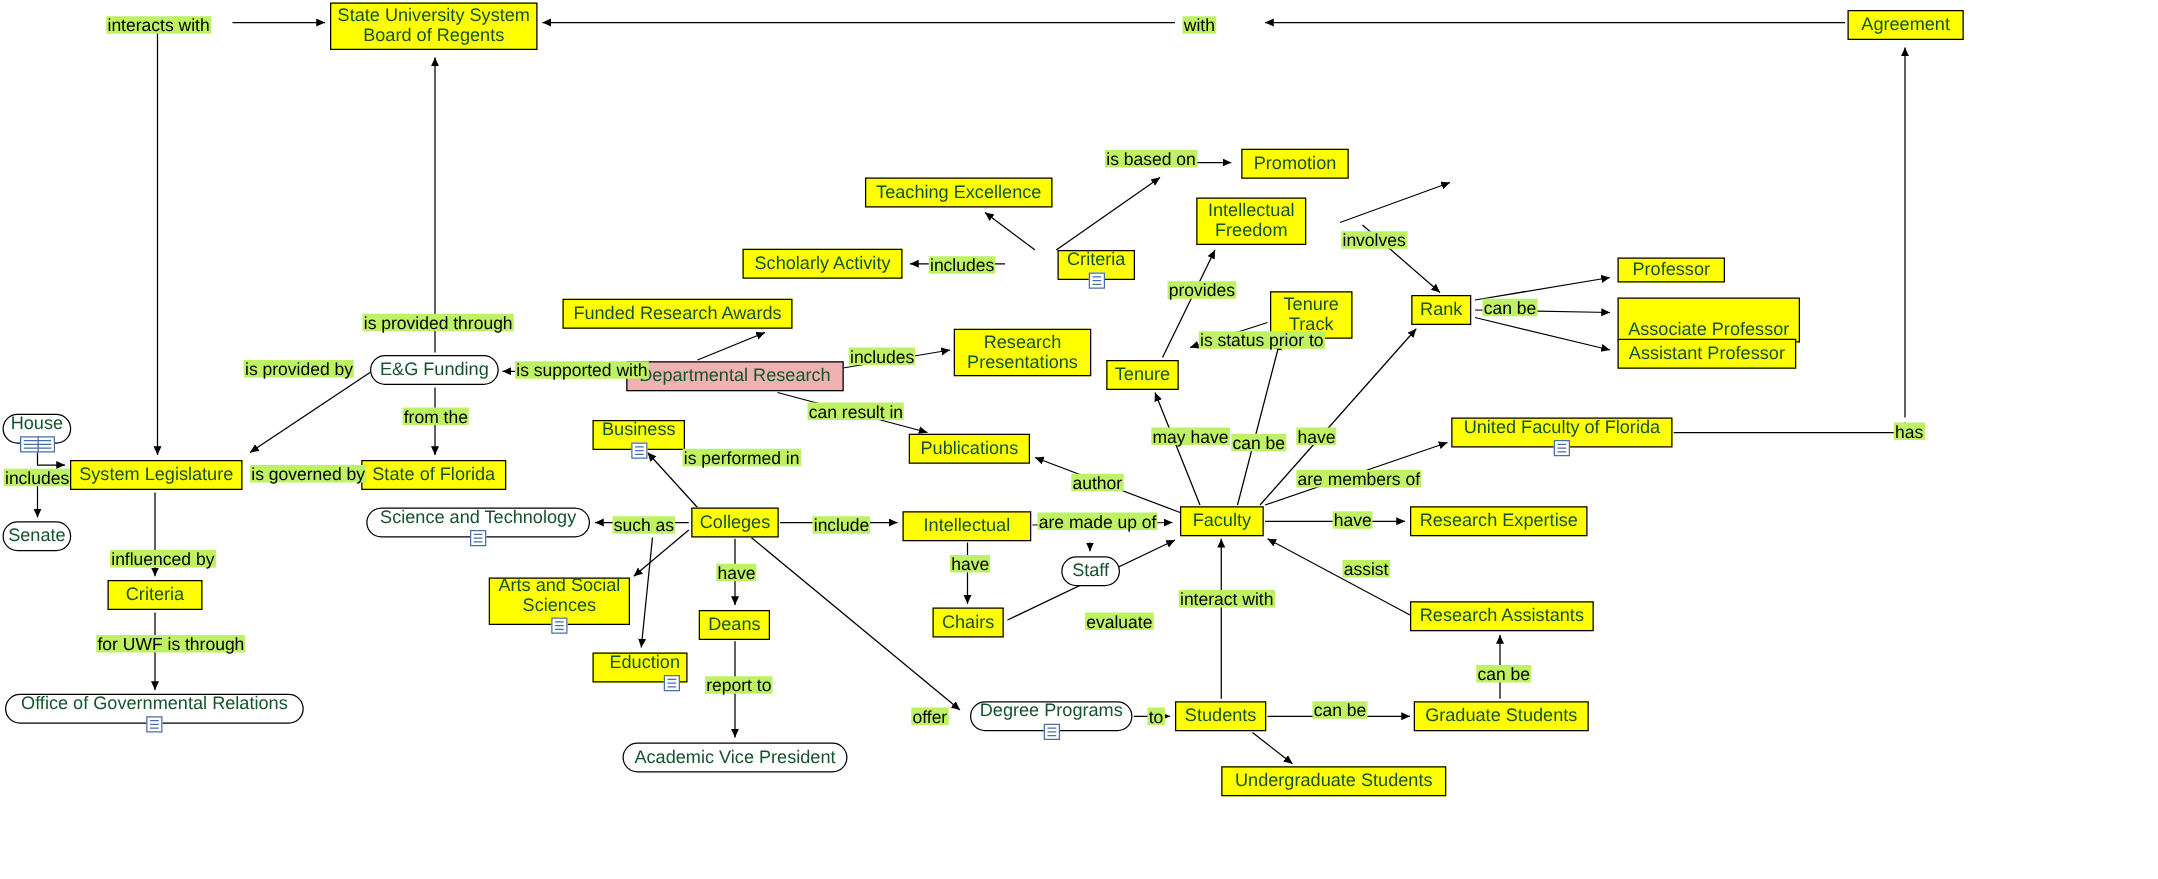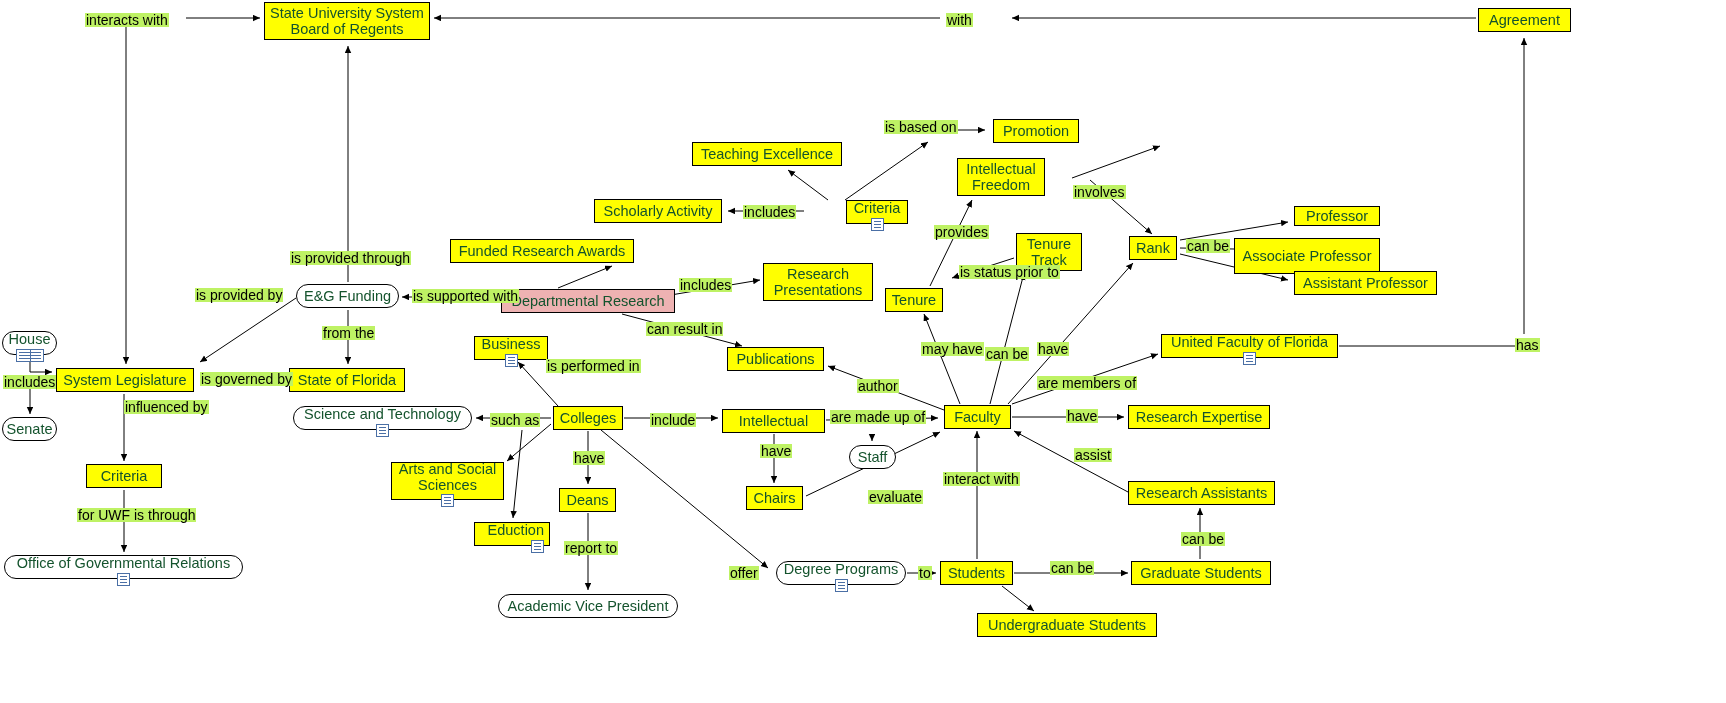--- a/index.html
+++ b/index.html
@@ -176,21 +176,21 @@
       <div class="node" style="left: 993px; top: 119px; width: 86px; height: 24px;"><span class="lbl">Promotion</span></div>
       <div class="node" style="left: 692px; top: 142px; width: 150px; height: 24px;"><span class="lbl">Teaching Excellence</span></div>
       <div class="node" style="left: 957px; top: 158px; width: 88px; height: 38px;"><span class="lbl">Intellectual
 Freedom</span></div>
       <div class="node" style="left: 594px; top: 199px; width: 128px; height: 24px;"><span class="lbl">Scholarly Activity</span></div>
       <div class="node hasicon" style="left: 846px; top: 200px; width: 62px; height: 24px;"><span class="lbl">Criteria</span><span class="icon-sheet"></span></div>
       <div class="node" style="left: 1294px; top: 206px; width: 86px; height: 20px;"><span class="lbl">Professor</span></div>
       <div class="node" style="left: 1016px; top: 233px; width: 66px; height: 38px;"><span class="lbl">Tenure
 Track</span></div>
       <div class="node" style="left: 1129px; top: 236px; width: 48px; height: 24px;"><span class="lbl">Rank</span></div>
-      <div class="node" style="left: 1234px; top: 238px; width: 146px; height: 36px;"><span class="lbl">Associate Professor</span></div>
+      <div class="node" style="left: 1294px; top: 238px; width: 146px; height: 36px; justify-content: flex-end;"><span class="lbl">Associate Professor</span></div>
       <div class="node" style="left: 450px; top: 239px; width: 184px; height: 24px;"><span class="lbl">Funded Research Awards</span></div>
       <div class="node" style="left: 763px; top: 263px; width: 110px; height: 38px;"><span class="lbl">Research
 Presentations</span></div>
       <div class="node" style="left: 1294px; top: 271px; width: 143px; height: 24px;"><span class="lbl">Assistant Professor</span></div>
       <div class="node white" style="left: 296px; top: 284px; width: 103px; height: 24px;"><span class="lbl">E&amp;G Funding</span></div>
       <div class="node pink" style="left: 501px; top: 289px; width: 174px; height: 24px;"><span class="lbl">Departmental Research</span></div>
       <div class="node" style="left: 885px; top: 288px; width: 58px; height: 24px;"><span class="lbl">Tenure</span></div>
       <div class="node white hasicon" style="left: 2px; top: 318px; width: 55px; height: 24px; margin-top: 13px;"><span class="lbl">House</span><span class="icon-sheet two"></span></div>
       <div class="node hasicon" style="left: 1161px; top: 334px; width: 177px; height: 24px;"><span class="lbl">United Faculty of Florida</span><span class="icon-sheet"></span></div>
       <div class="node hasicon" style="left: 474px; top: 336px; width: 74px; height: 24px;"><span class="lbl">Business</span><span class="icon-sheet"></span></div>
@@ -241,21 +241,21 @@
 have</div>
       <div class="edge-label" style="left: 546px; top: 359px;">is performed in</div>
       <div class="edge-label" style="left: 3px; top: 375px;">includes</div>
       <div class="edge-label" style="left: 200px; top: 372px;">is governed by</div>
       <div class="edge-label" style="left: 857px; top: 379px;">author</div>
       <div class="edge-label" style="left: 1037px; top: 376px;">are members of</div>
       <div class="edge-label" style="left: 490px; top: 413px;">such as</div>
       <div class="edge-label" style="left: 650px; top: 413px;">include</div>
       <div class="edge-label" style="left: 830px; top: 410px;">are made up of</div>
       <div class="edge-label" style="left: 1066px; top: 409px;">have</div>
-      <div class="edge-label" style="left: 88px; top: 400px; margin-left: 36px;">influenced by</div>
+      <div class="edge-label" style="left: 88px; top: 440px;">influenced by</div>
       <div class="edge-label" style="left: 573px; top: 451px;">have</div>
       <div class="edge-label" style="left: 760px; top: 444px;">have</div>
       <div class="edge-label" style="left: 1074px; top: 448px;">assist</div>
       <div class="edge-label" style="left: 943px; top: 472px;">interact with</div>
       <div class="edge-label" style="left: 868px; top: 490px;">evaluate</div>
       <div class="edge-label" style="left: 77px; top: 508px;">for UWF is through</div>
       <div class="edge-label" style="left: 1181px; top: 532px;">can be</div>
       <div class="edge-label" style="left: 564px; top: 541px;">report to</div>
       <div class="edge-label" style="left: 729px; top: 566px;">offer</div>
       <div class="edge-label" style="left: 918px; top: 566px;">to</div>

